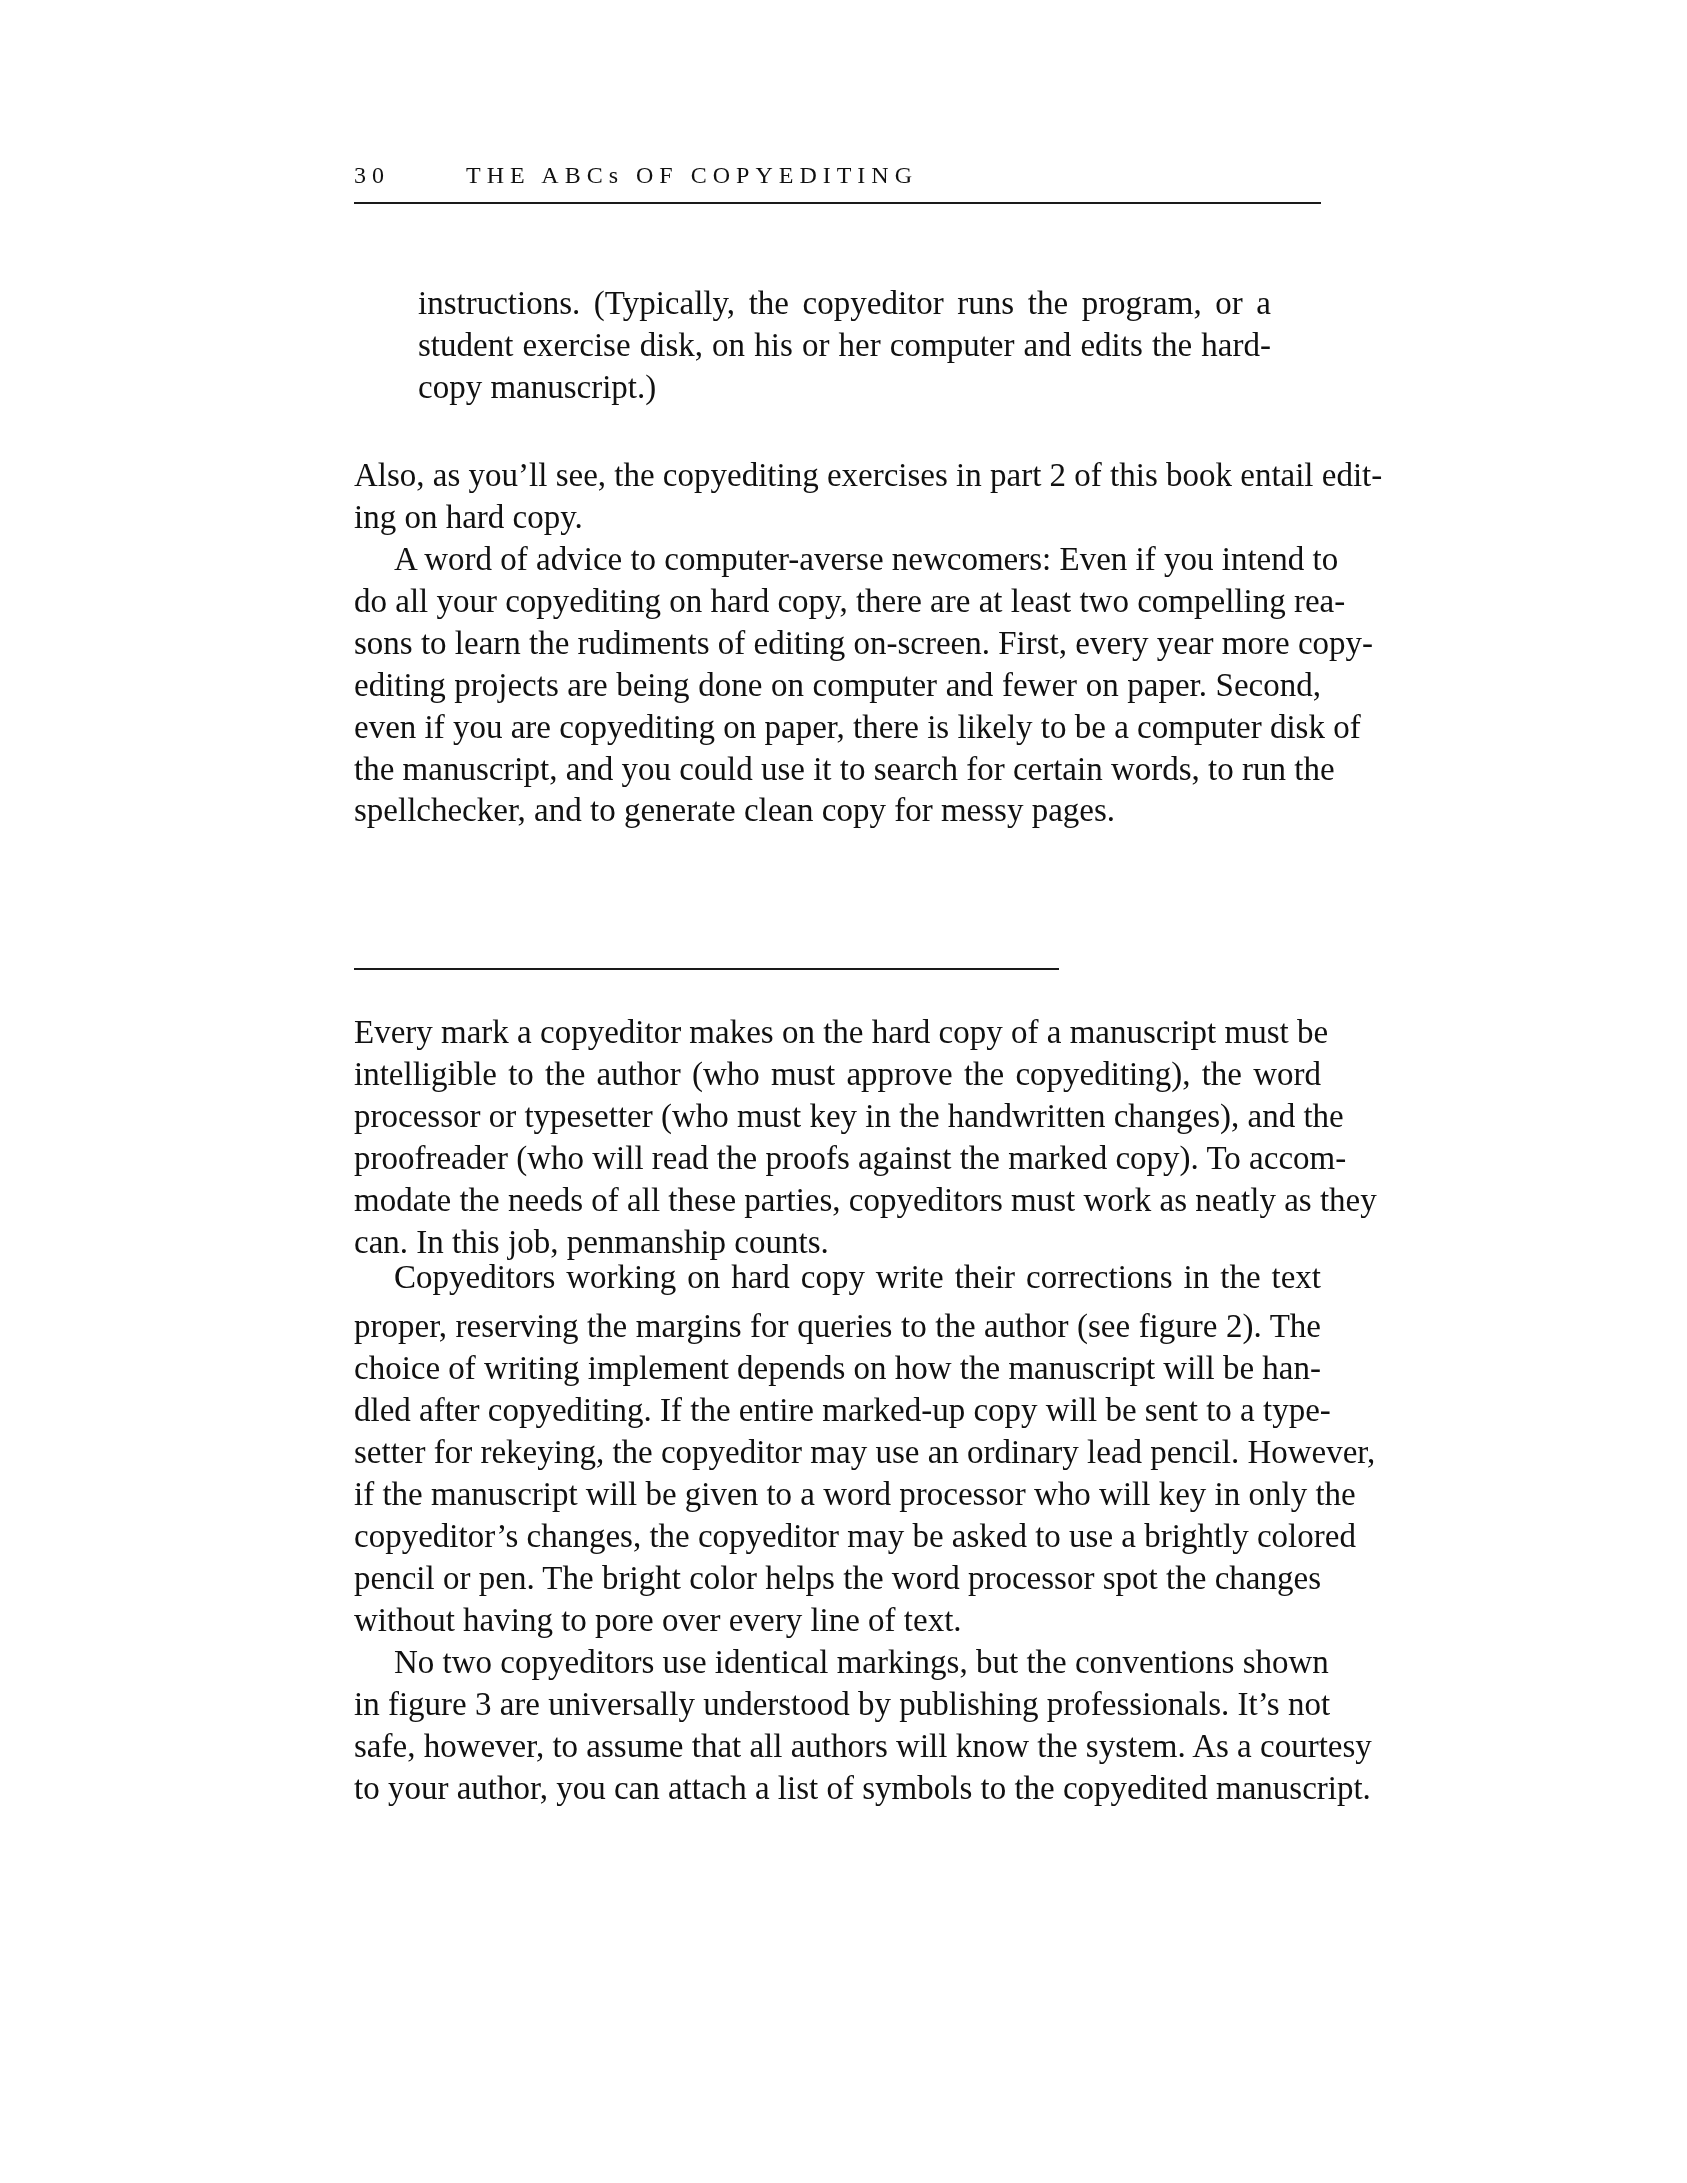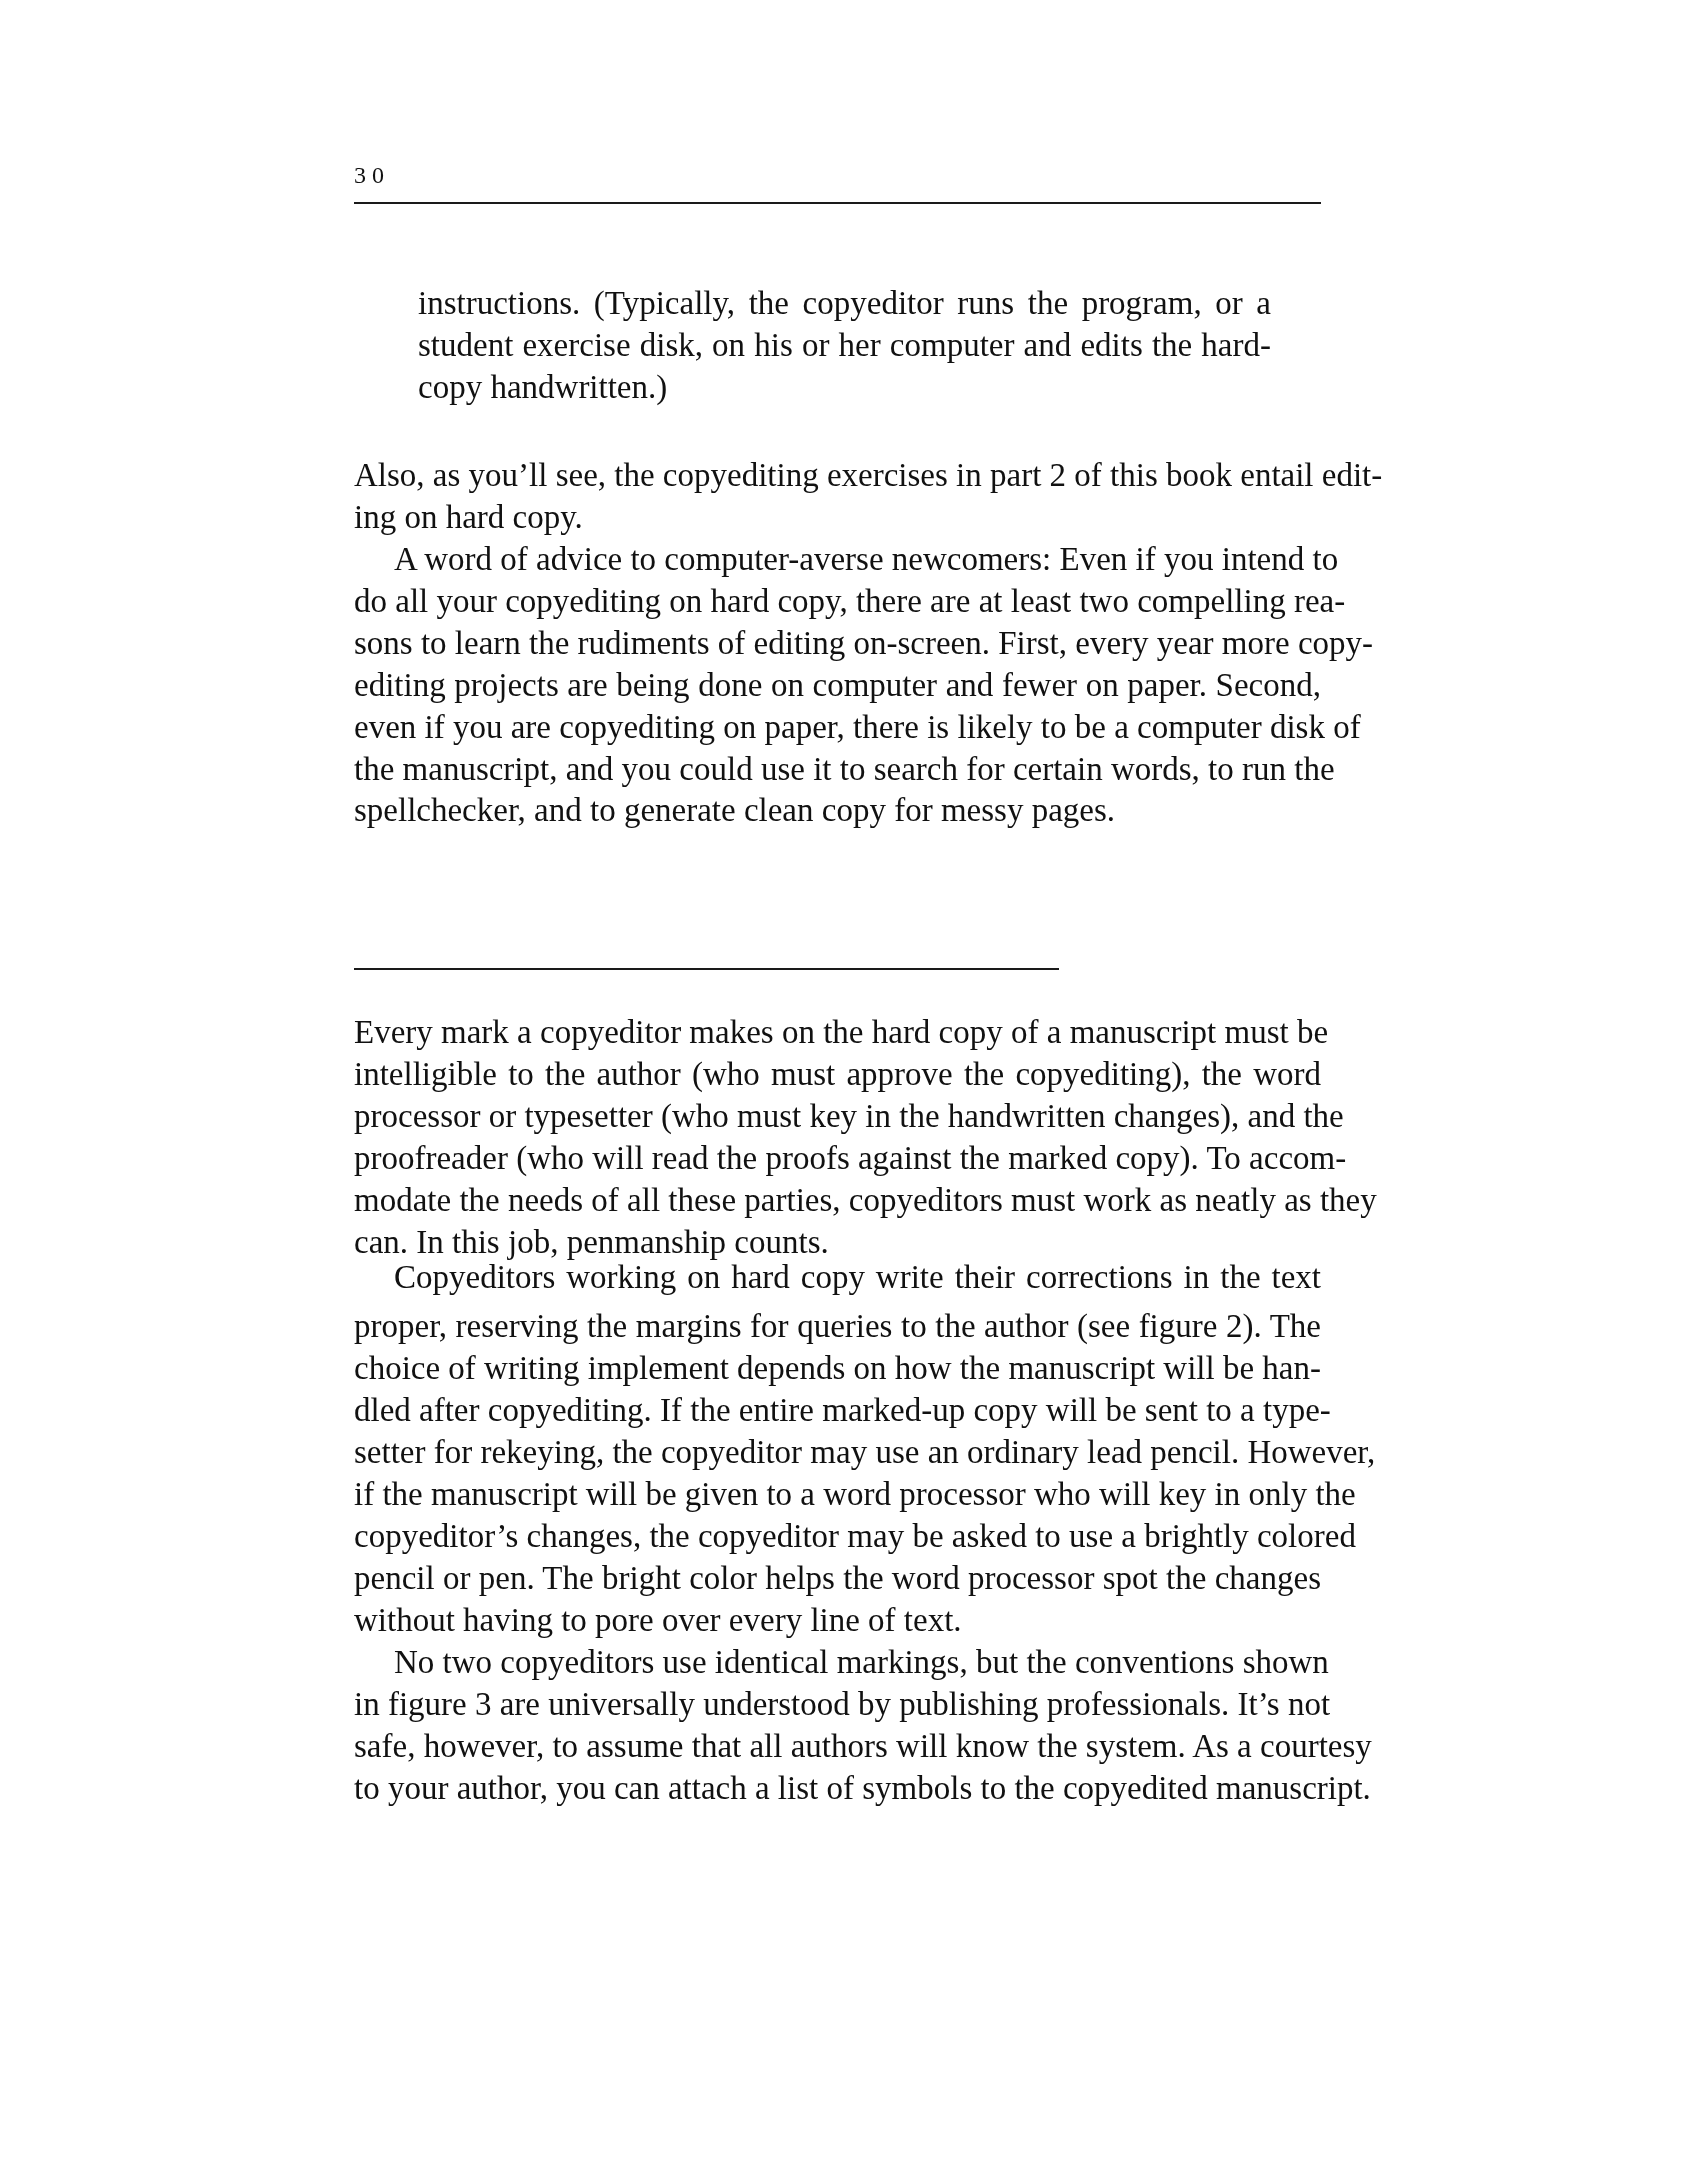--- a/index.html
+++ b/index.html
@@ -23,27 +23,28 @@
                      line-height:37px; white-space:nowrap; }
   .section-rule { position:absolute; left:354px; top:968px; width:705px; height:2px; background:#1a1a1a; }
 </style>
 </head>
 <body>
 
 <div class="page">
 
   <div class="running-head">
     <span class="folio">30</span>
+    <span class="title">THE ABCs OF COPYEDITING</span>
   </div>
   <div class="head-rule"></div>
 
   <div>
     <div class="line blk j" style="top:282px">instructions. (Typically, the copyeditor runs the program, or a</div>
     <div class="line blk j" style="top:324px">student exercise disk, on his or her computer and edits the hard-</div>
-    <div class="line blk" style="top:366px">copy handwritten.)</div>
+    <div class="line blk" style="top:366px">copy manuscript.)</div>
   </div>
 
   <div>
     <div class="line col j" style="top:454px">Also, as you’ll see, the copyediting exercises in part 2 of this book entail edit-</div>
     <div class="line col" style="top:496px">ing on hard copy.</div>
   </div>
 
   <div>
     <div class="line ind j" style="top:538px">A word of advice to computer-averse newcomers: Even if you intend to</div>
     <div class="line col j" style="top:580px">do all your copyediting on hard copy, there are at least two compelling rea-</div>

